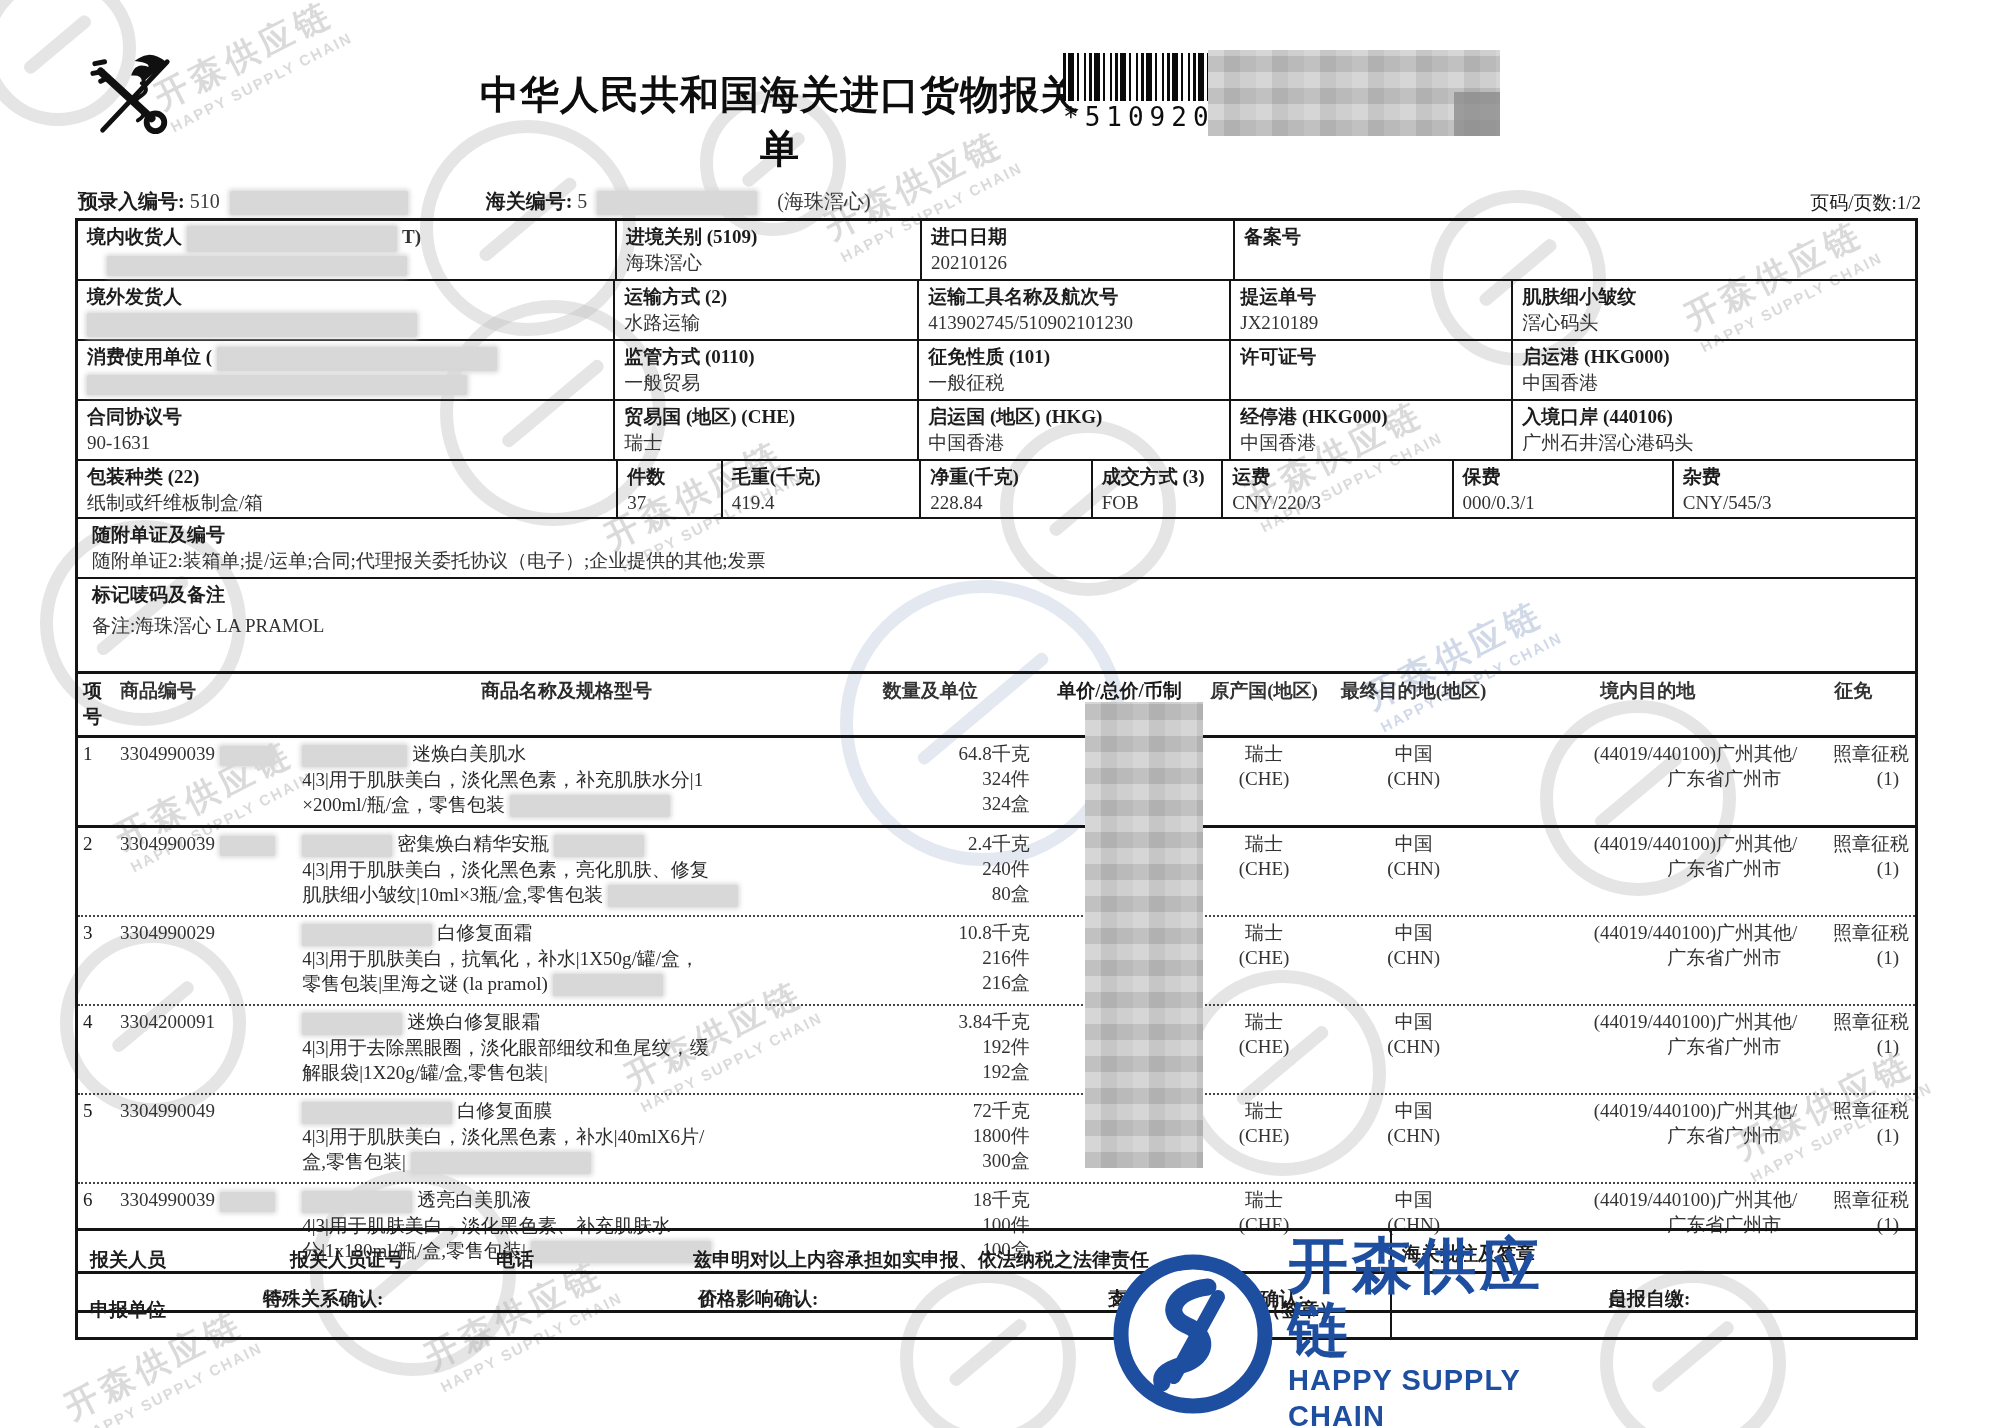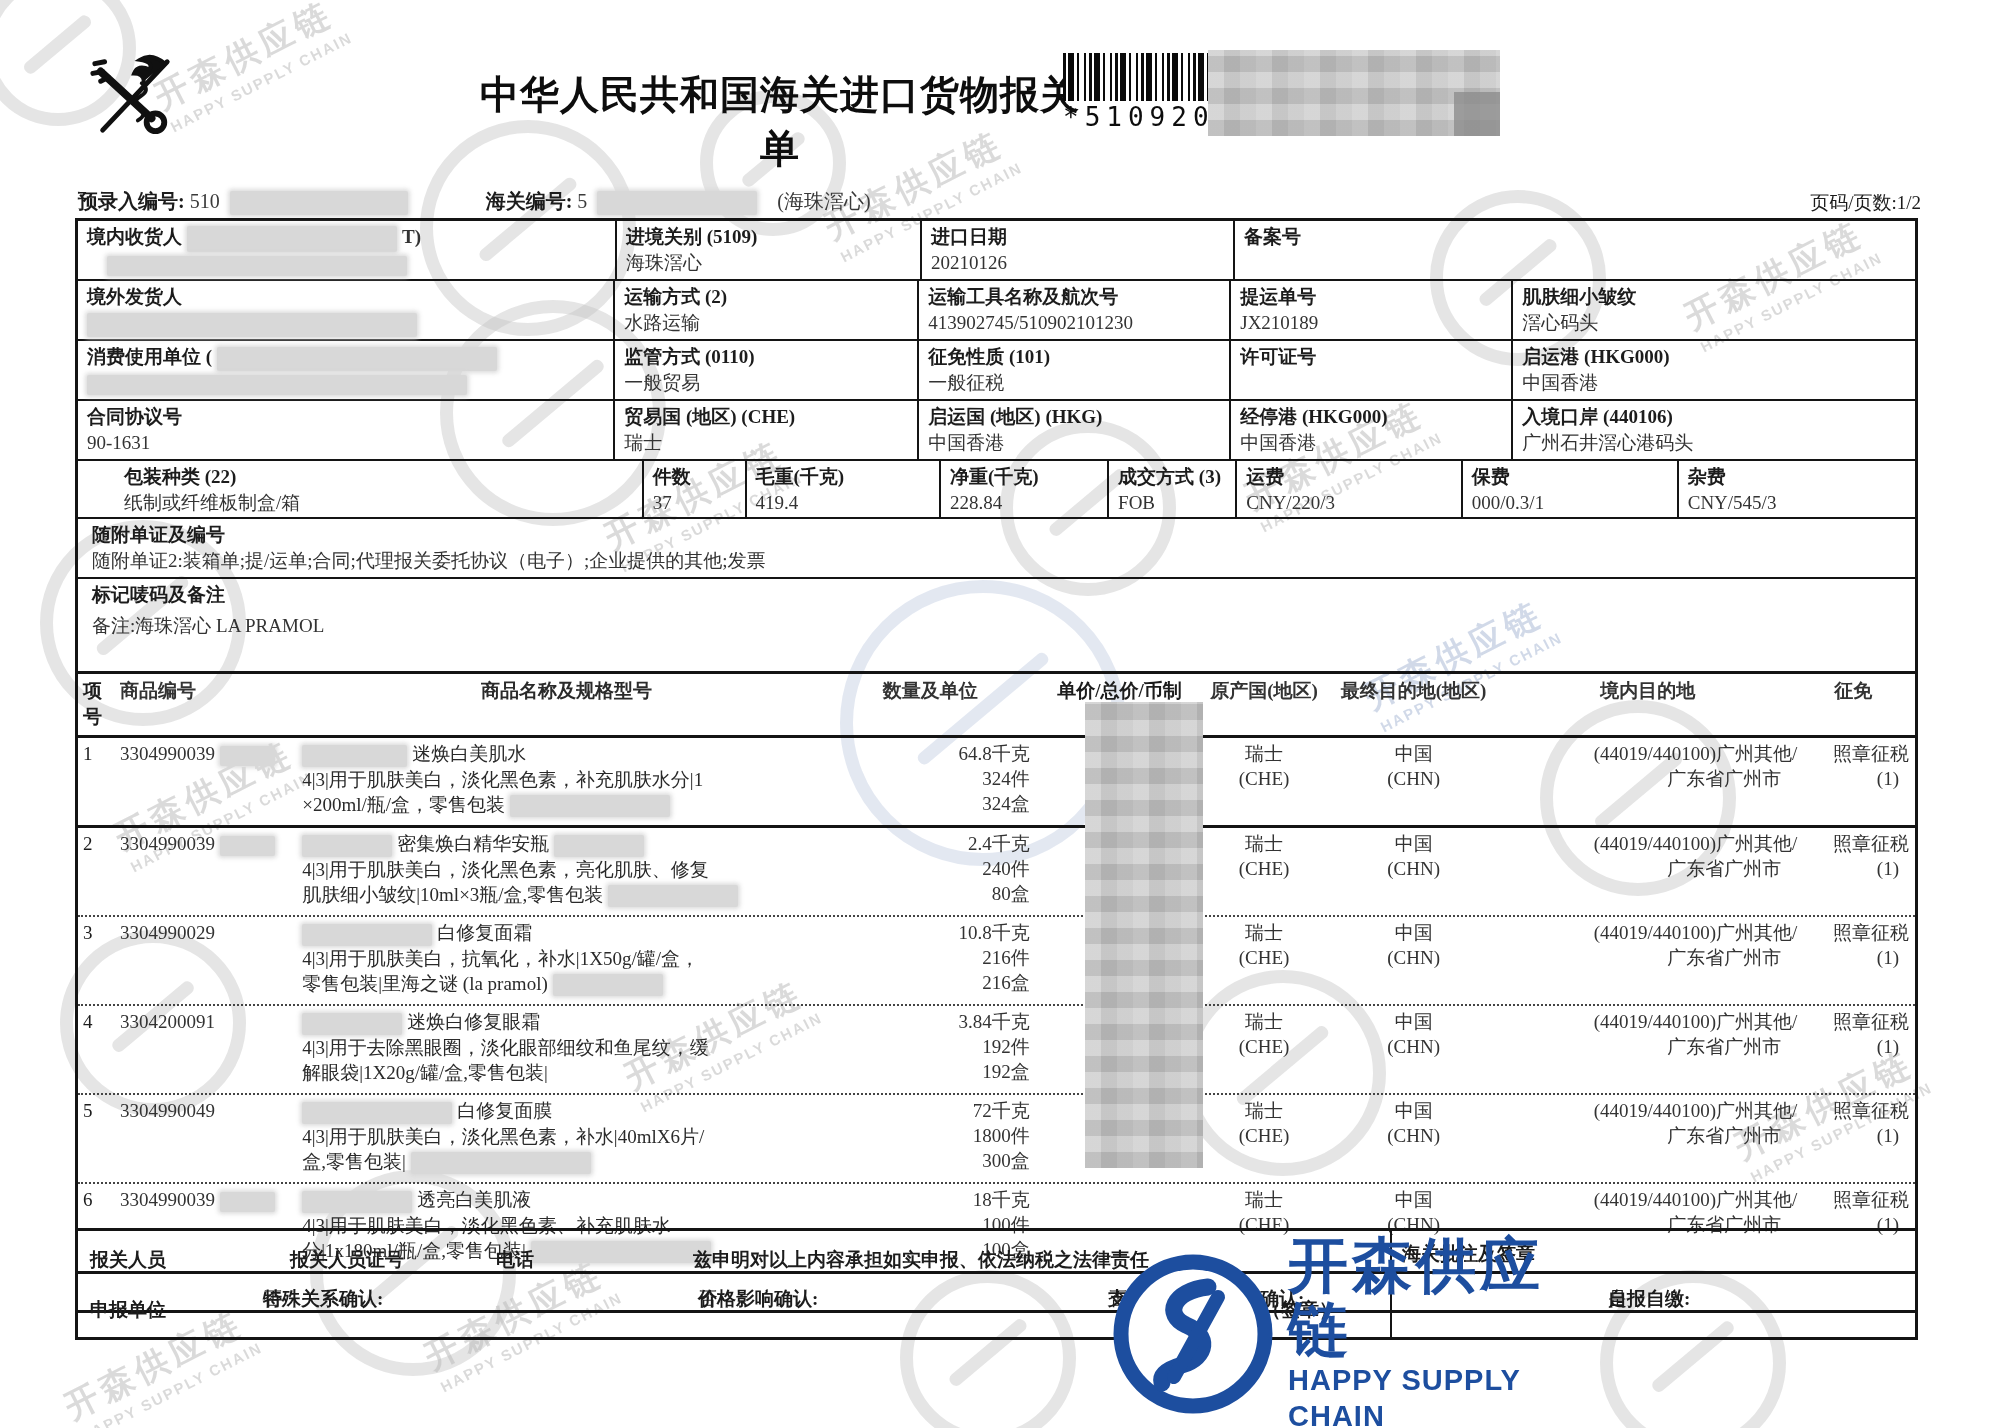--- a/index.html
+++ b/index.html
@@ -263,21 +263,21 @@
         <div class="lb">经停港 (HKG000)</div>
           <div class="vl">中国香港</div>
       </div>
       <div class="cell" style="width:405px;">
         <div class="lb">入境口岸 (440106)</div>
           <div class="vl">广州石井滘心港码头</div>
       </div>
     </div>
 
     <div class="trow h56">
-      <div class="cell" style="width:540px;margin-left:37px;">
+      <div class="cell" style="width:540px;">
         <div class="lb">包装种类 (22)</div>
           <div class="vl">纸制或纤维板制盒/箱</div>
       </div>
       <div class="cell" style="width:105px;">
         <div class="lb">件数</div>
           <div class="vl">37</div>
       </div>
       <div class="cell" style="width:199px;">
         <div class="lb">毛重(千克)</div>
           <div class="vl">419.4</div>

